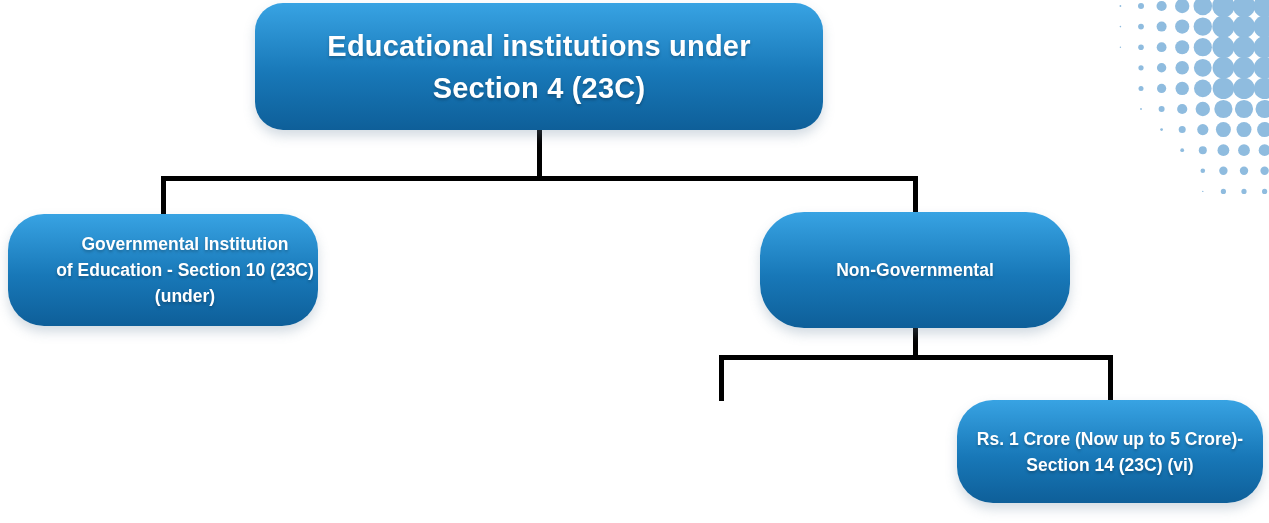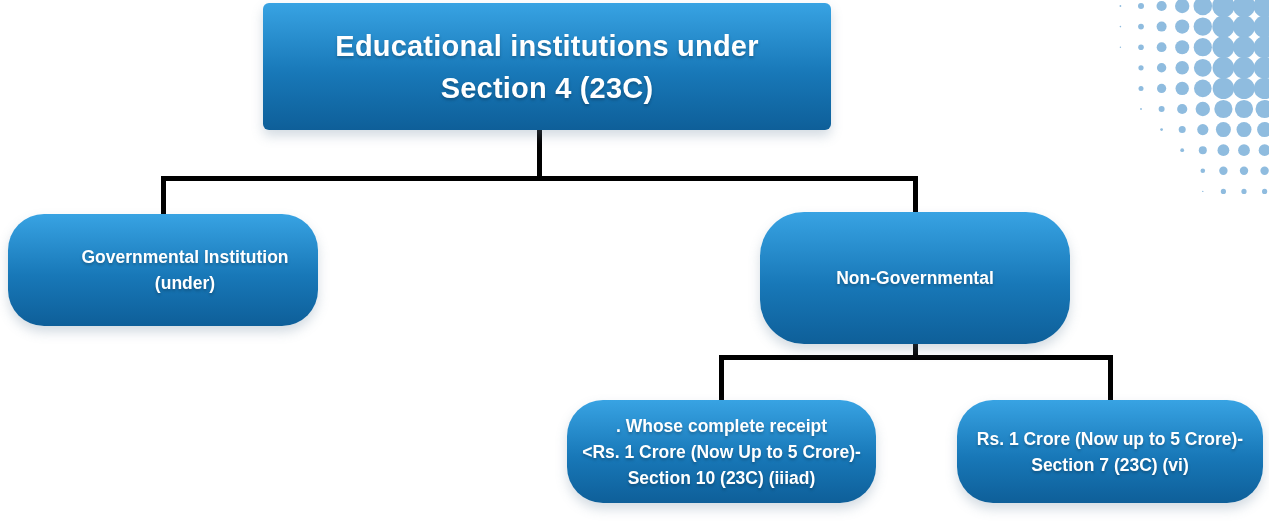--- a/index.html
+++ b/index.html
@@ -16,27 +16,27 @@
     background:linear-gradient(180deg,var(--grad-top,#38a3e3) 0%,var(--grad-mid,#1878b8) 55%,var(--grad-bottom,#0e5f99) 100%);
     color:var(--node-text,#fff);
     text-align:center;
     font-weight:700;
     box-shadow:0 6px 12px rgba(110,135,160,.30);
     text-shadow:0 2px 3px rgba(0,0,0,.25);
     box-sizing:border-box;
   }
   .node span{display:block;}
   .node-root{
-    left:263px;top:3px;width:568px;height:127px;
-    border-radius:6px;
+    left:255px;top:3px;width:568px;height:127px;
+    border-radius:28px;
     font-size:29px;line-height:42px;letter-spacing:.2px;
   }
   .node-sm{font-size:17.5px;line-height:26px;}
   .node-governmental{left:8px;top:214px;width:310px;height:112px;border-radius:36px;padding-left:44px;}
-  .node-non-governmental{left:760px;top:212px;width:310px;height:132px;border-radius:44px;}
+  .node-non-governmental{left:760px;top:212px;width:310px;height:116px;border-radius:44px;}
   .node-receipt-under{left:567px;top:400px;width:309px;height:103px;border-radius:36px;}
   .node-receipt-over{left:957px;top:400px;width:306px;height:103px;border-radius:36px;}
   .connector{position:absolute;background:var(--connector,#000);}
   
   .c-v1{left:536.5px;top:129px;width:5px;height:52px;}
   .c-h1{left:160.5px;top:176px;width:757px;height:5px;}
   .c-v2{left:160.5px;top:176px;width:5px;height:40px;}
   .c-v3{left:912.5px;top:176px;width:5px;height:38px;}
   
   .c-v4{left:912.5px;top:326px;width:5px;height:34px;}
@@ -126,31 +126,27 @@
   <div class="connector c-v5"></div>
   <div class="connector c-v6"></div>
 
   <div class="node node-root">
     <span>Educational institutions under</span>
     <span>Section 4 (23C)</span>
   </div>
 
   <div class="node node-sm node-governmental">
     <span>Governmental Institution</span>
+    <span>of Education - Section 10 (23C)</span>
     <span>(under)</span>
   </div>
 
   <div class="node node-sm node-non-governmental">
     <span>Non-Governmental</span>
   </div>
 
-  <div class="node node-sm node-receipt-under">
-    <span>. Whose complete receipt</span>
-    <span>&lt;Rs. 1 Crore (Now Up to 5 Crore)-</span>
-    <span>Section 10 (23C) (iiiad)</span>
-  </div>
 
   <div class="node node-sm node-receipt-over">
     <span>Rs. 1 Crore (Now up to 5 Crore)-</span>
-    <span>Section 7 (23C) (vi)</span>
+    <span>Section 14 (23C) (vi)</span>
   </div>
 
 </div>
 
 </body></html>

